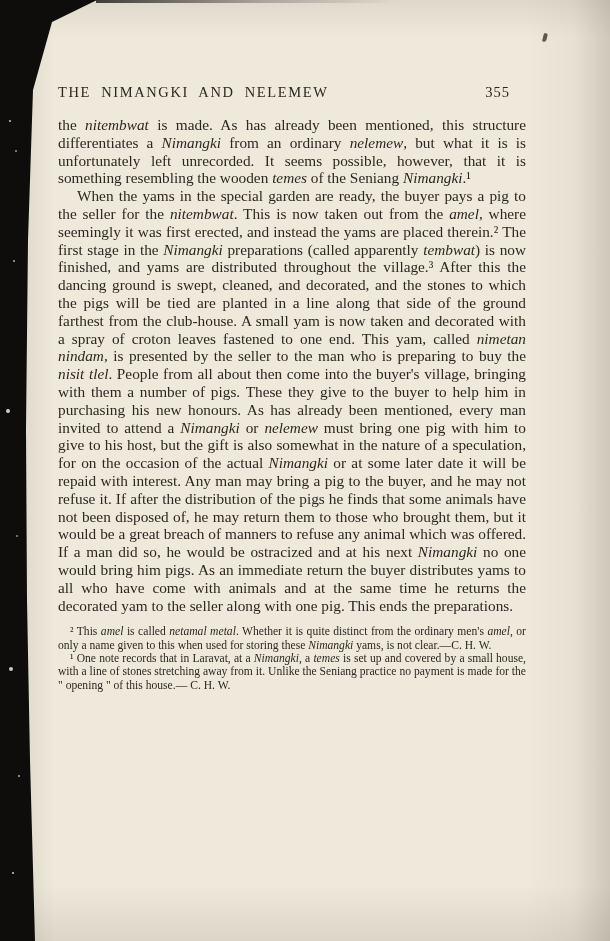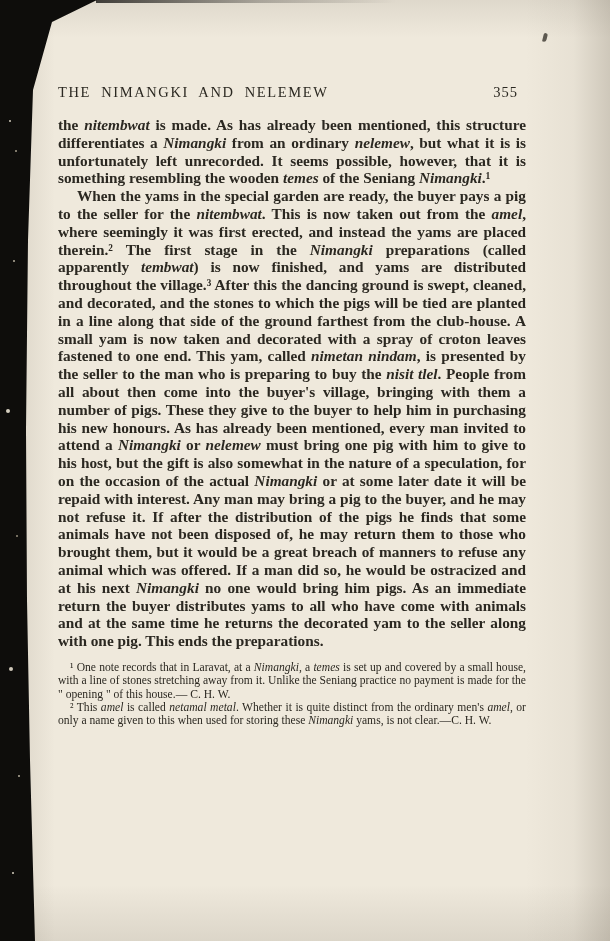--- a/index.html
+++ b/index.html
@@ -55,28 +55,28 @@
   }
   .header{
     position:relative;height:22px;margin-bottom:10px;
   }
   .title{
     display:block;text-align:left;
     font-size:14.5px;letter-spacing:1.6px;word-spacing:5px;
     color:var(--ink);
   }
   .pagenum{
-    position:absolute;right:8px;top:0;
+    position:absolute;right:16px;top:0;
     font-size:14.5px;letter-spacing:1px;
   }
   .body-text{
     font-size:15.3px;line-height:17.8px;
     text-align:justify;
   }
-  .para{margin:0;font-weight:bold;}
+  .para{margin:0;}
   .para.indent{text-indent:19px;}
   .footnotes{
     margin-top:11px;
     font-size:11.6px;line-height:13.3px;
     text-align:justify;
   }
   .footnote{margin:0;text-indent:12px;}
   i{font-style:italic;}
 </style>
 </head>
@@ -96,18 +96,18 @@
       <span class="title">THE NIMANGKI AND NELEMEW</span>
       <span class="pagenum">355</span>
     </div>
 
     <div class="body-text">
         <p class="para"><span>the </span><i>nitembwat</i><span> is made.  As has already been mentioned, this structure differentiates a </span><i>Nimangki</i><span> from an ordinary </span><i>nelemew</i><span>, but what it is is unfortunately left unrecorded.  It seems possible, however, that it is something resembling the wooden </span><i>temes</i><span> of the Seniang </span><i>Nimangki</i><span>.¹</span></p>
         <p class="para indent"><span>When the yams in the special garden are ready, the buyer pays a pig to the seller for the </span><i>nitembwat</i><span>.  This is now taken out from the </span><i>amel</i><span>, where seemingly it was first erected, and instead the yams are placed therein.²  The first stage in the </span><i>Nimangki</i><span> preparations (called apparently </span><i>tembwat</i><span>) is now finished, and yams are distributed throughout the village.³  After this the dancing ground is swept, cleaned, and decorated, and the stones to which the pigs will be tied are planted in a line along that side of the ground farthest from the club-house.  A small yam is now taken and decorated with a spray of croton leaves fastened to one end.  This yam, called </span><i>nimetan nindam</i><span>, is presented by the seller to the man who is preparing to buy the </span><i>nisit tlel</i><span>.  People from all about then come into the buyer's village, bringing with them a number of pigs.  These they give to the buyer to help him in purchasing his new honours.  As has already been mentioned, every man invited to attend a </span><i>Nimangki</i><span> or </span><i>nelemew</i><span> must bring one pig with him to give to his host, but the gift is also somewhat in the nature of a speculation, for on the occasion of the actual </span><i>Nimangki</i><span> or at some later date it will be repaid with interest.  Any man may bring a pig to the buyer, and he may not refuse it.  If after the distribution of the pigs he finds that some animals have not been disposed of, he may return them to those who brought them, but it would be a great breach of manners to refuse any animal which was offered.  If a man did so, he would be ostracized and at his next </span><i>Nimangki</i><span> no one would bring him pigs.  As an immediate return the buyer distributes yams to all who have come with animals and at the same time he returns the decorated yam to the seller along with one pig.  This ends the preparations.</span></p>
       </div>
 
     <div class="footnotes">
+        <p class="footnote"><span>² This </span><i>amel</i><span> is called </span><i>netamal metal</i><span>.  Whether it is quite distinct from the ordinary men's </span><i>amel</i><span>, or only a name given to this when used for storing these </span><i>Nimangki</i><span> yams, is not clear.—C. H. W.</span></p>
         <p class="footnote"><span>¹ One note records that in Laravat, at a </span><i>Nimangki</i><span>, a </span><i>temes</i><span> is set up and covered by a small house, with a line of stones stretching away from it.  Unlike the Seniang practice no payment is made for the " opening " of this house.— C. H. W.</span></p>
-        <p class="footnote"><span>² This </span><i>amel</i><span> is called </span><i>netamal metal</i><span>.  Whether it is quite distinct from the ordinary men's </span><i>amel</i><span>, or only a name given to this when used for storing these </span><i>Nimangki</i><span> yams, is not clear.—C. H. W.</span></p>
       </div>
 
   </div>
 </div>
 
 </body></html>

